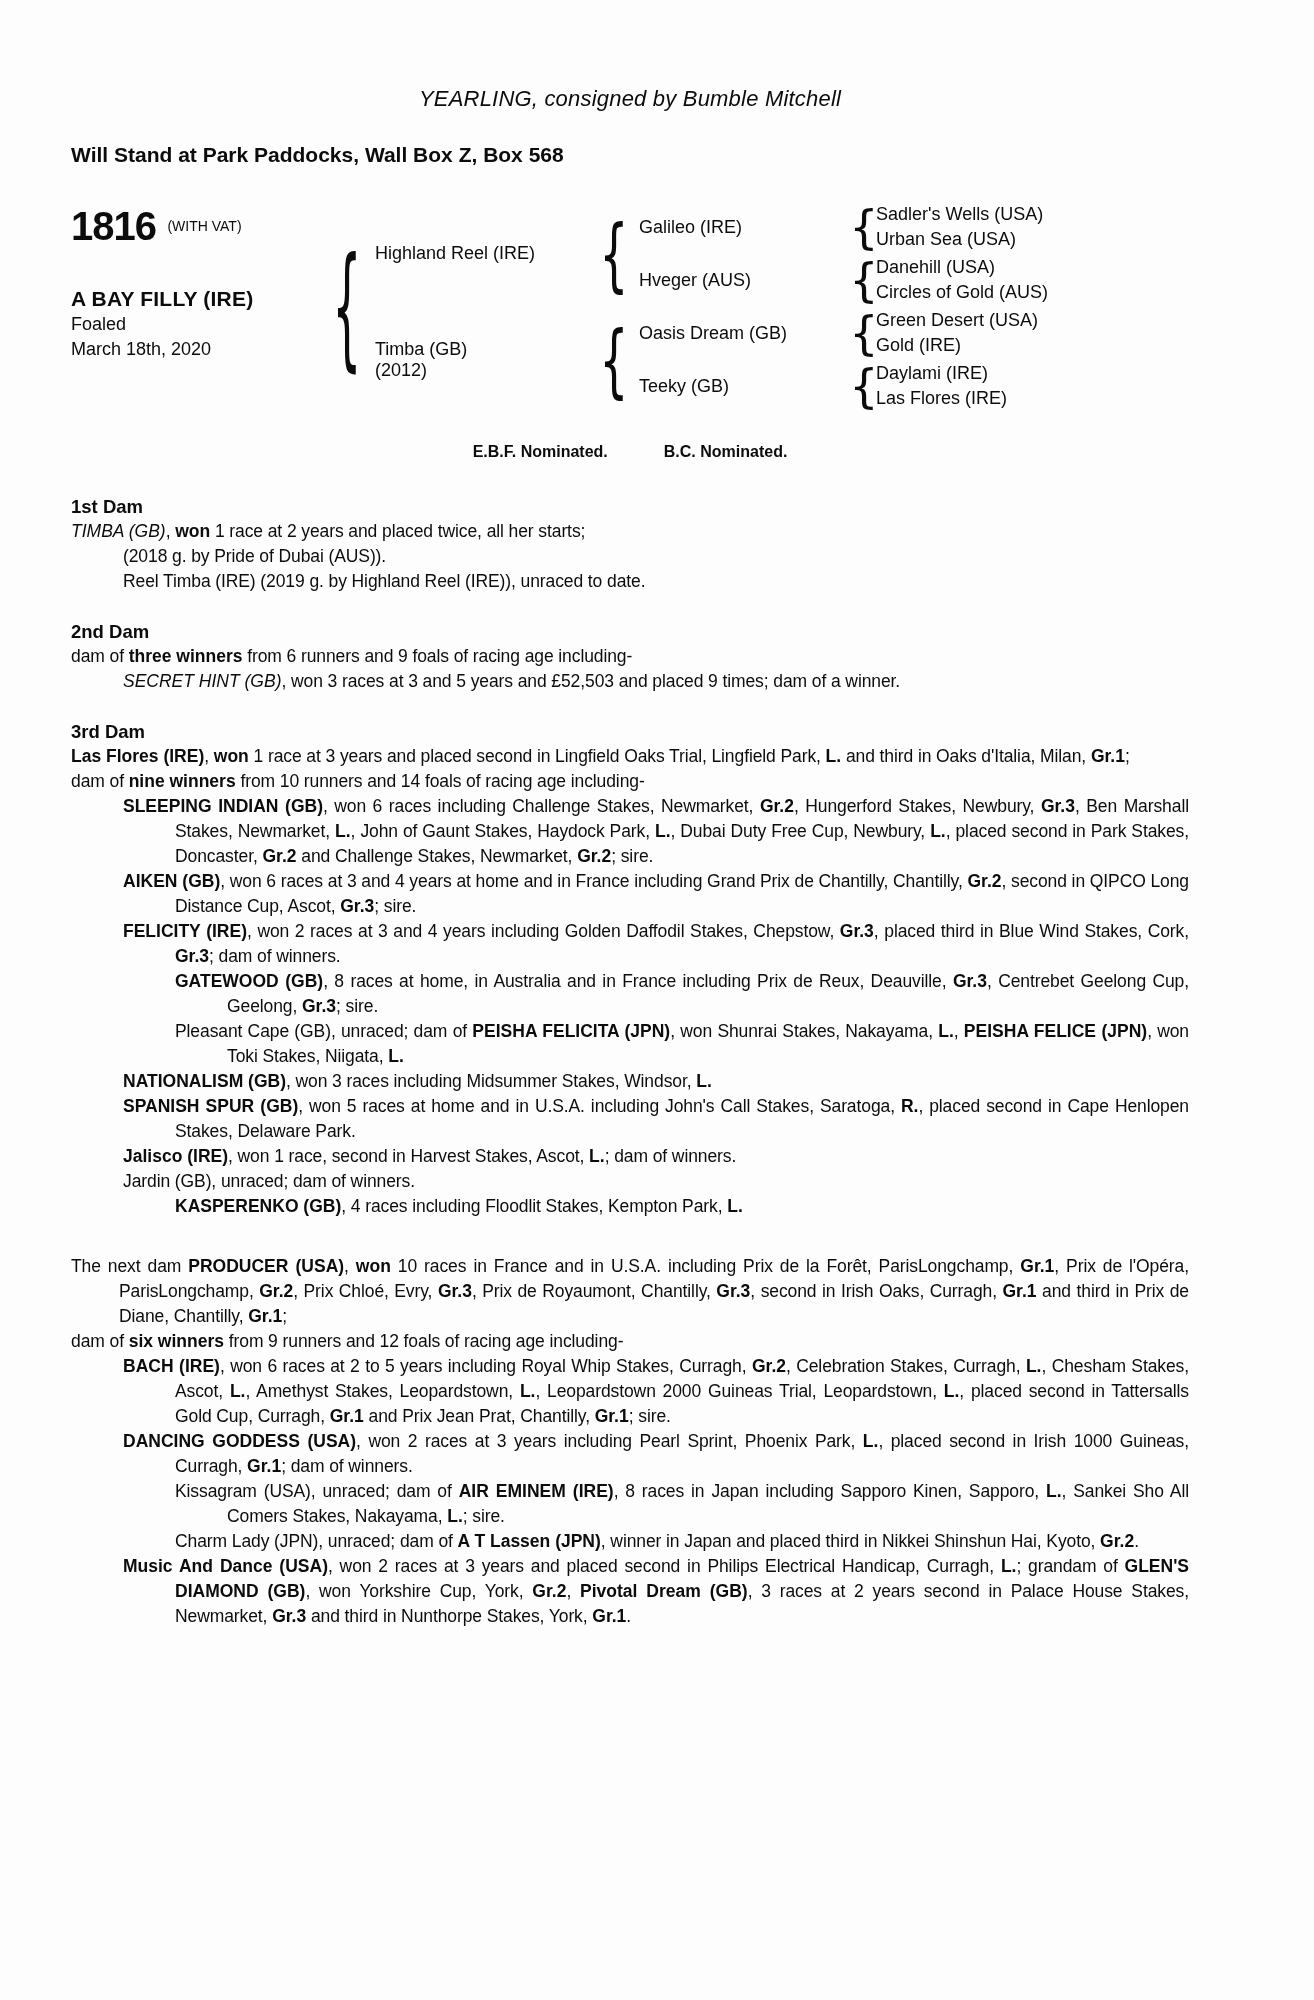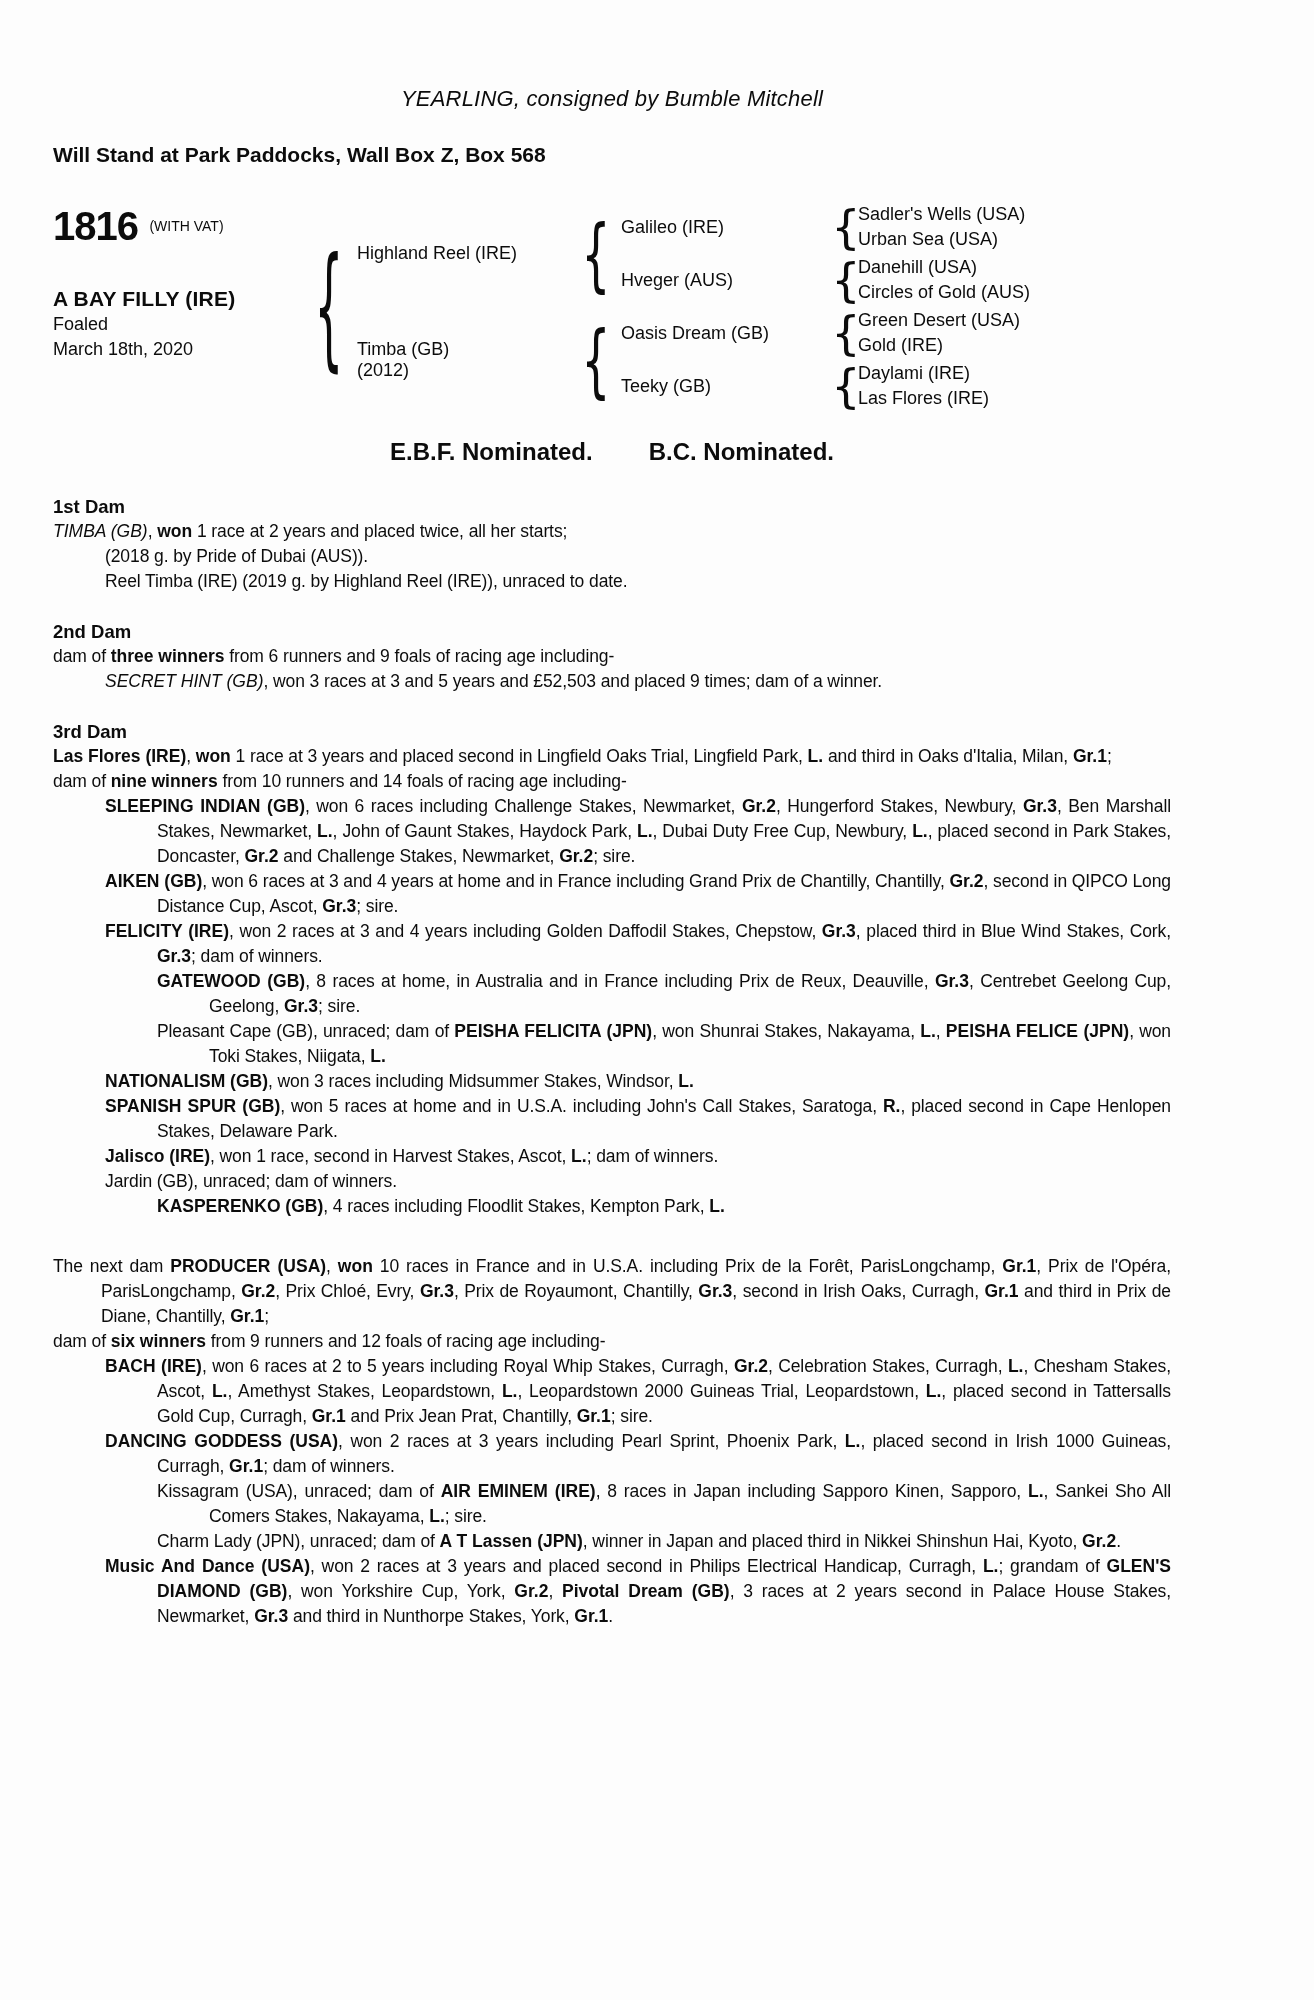--- a/index.html
+++ b/index.html
@@ -7,21 +7,21 @@
     position:relative;
     width:1314px; height:2000px;
     margin:0 auto;
     background:#fdfdfd;
     color:#0c0c0c;
     font-family:"Liberation Sans","DejaVu Sans",sans-serif;
     overflow:hidden;
     box-sizing:border-box;
     padding-top:86px;
   }
-  .content { width:1118px; margin-left:53px; }
+  .content { width:1118px; margin-left:71px; }
 
   
   .consignor {
     text-align:center;
     font-style:italic;
     font-size:22px;
     line-height:26px;
     letter-spacing:0.2px;
   }
   .stand {
@@ -57,21 +57,21 @@
     font-weight:normal;
     display:flex; align-items:center; justify-content:center;
     line-height:1;
   }
   .b1 { font-size:46px; width:28px; transform:scaleY(2.9); }
   .b2 { font-size:46px; width:26px; transform:scaleY(1.75); }
   .b3 { font-size:46px; width:24px; }
 
   
   .noms { display:flex; justify-content:center; gap:56px; margin-top:28px;
-          font-weight:bold; font-size:24px; line-height:25px; }
+          font-weight:bold; font-size:16px; line-height:25px; }
 
   
   .sections { margin-top:30px; }
   .dam-section { margin-top:25px; }
   .dam-section:first-child { margin-top:0; }
   .dam-section:last-child { margin-top:35px; }
   .dam-heading { font-weight:bold; font-size:18.5px; line-height:25px; }
   .para { margin:0; font-size:17.5px; line-height:25px; text-align:justify; letter-spacing:-0.1px; }
   .para b { letter-spacing:0; }
   .para i { letter-spacing:0; }

